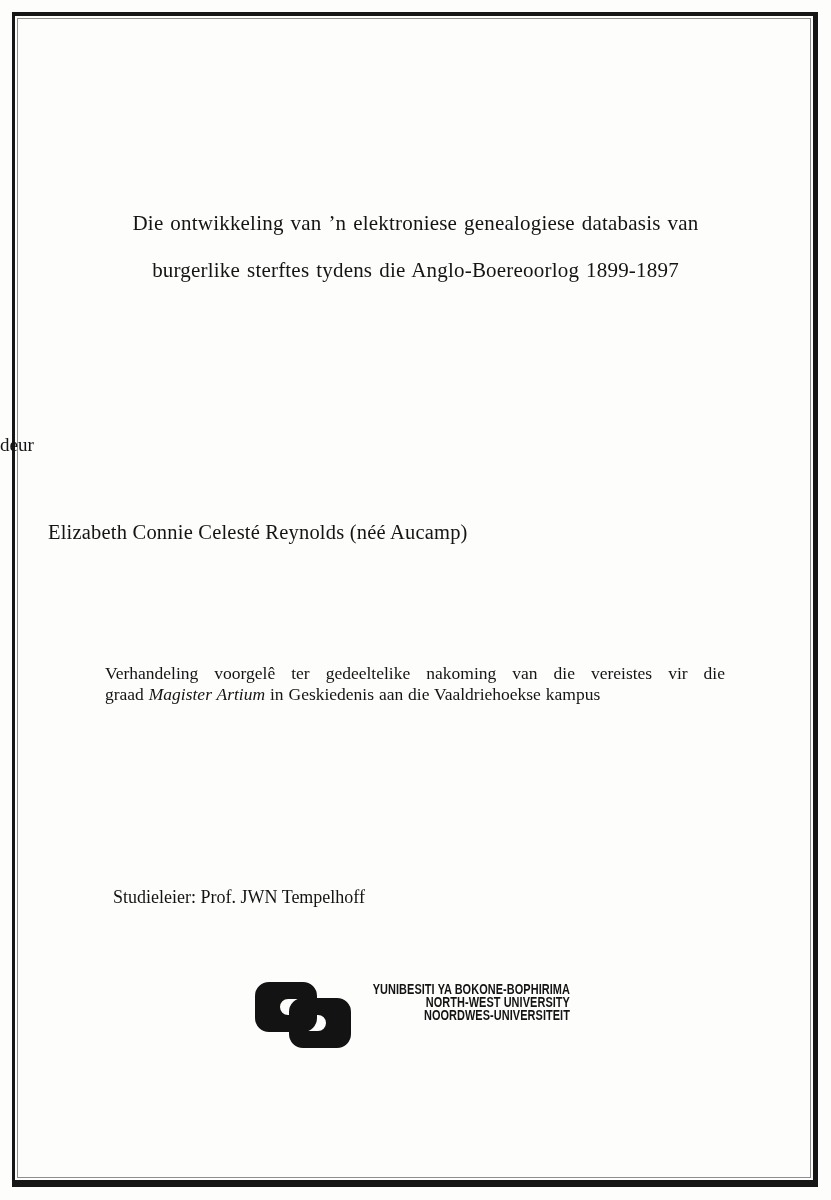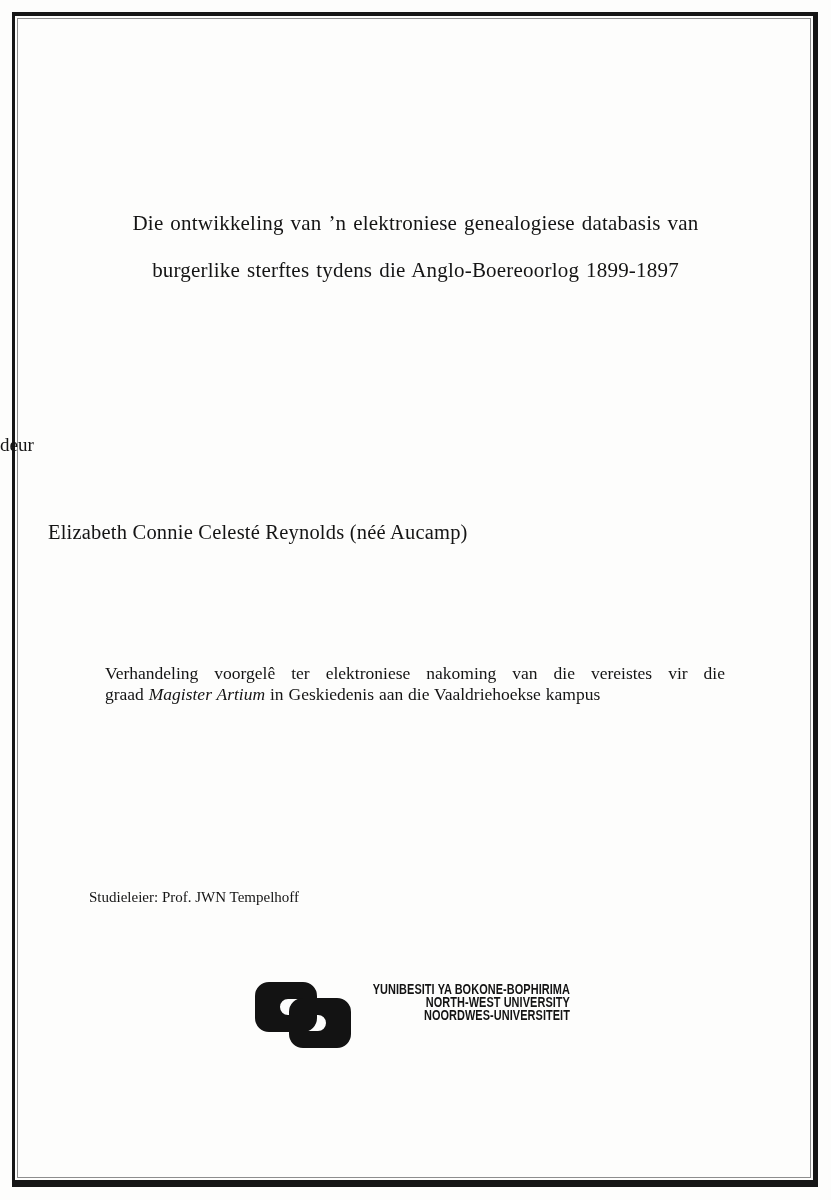--- a/index.html
+++ b/index.html
@@ -28,22 +28,22 @@
   .author{
     position:absolute;left:0;right:0;top:519px;
     font-size:20.5px;line-height:26px;letter-spacing:.2px;margin-left:48px;
   }
   .statement{
     position:absolute;left:105px;width:620px;top:663px;
     font-size:17.5px;line-height:20.7px;word-spacing:.5px;
   }
   .just{text-align:justify;text-align-last:justify;}
   .supervisor{
-    position:absolute;left:89px;top:884px;
-    font-size:15px;line-height:27.5px;
+    position:absolute;left:113px;top:884px;
+    font-size:18px;line-height:27.5px;
   }
   .seven{display:inline-block;font-weight:700;transform:scaleY(.92);}
 
   .logo{position:absolute;left:255px;top:982px;width:320px;height:70px;text-decoration:underline;}
   .logo-mark{position:absolute;left:0;top:0;}
   .logo-text{
     position:absolute;top:1px;right:5px;
     font-family:"Liberation Sans","DejaVu Sans",sans-serif;
     font-size:14px;font-weight:700;line-height:13px;letter-spacing:.1px;
     white-space:nowrap;text-align:right;color:#131313;
@@ -62,21 +62,21 @@
   <div class="title">
     <div>Die ontwikkeling van ’n elektroniese genealogiese databasis van</div>
     <div>burgerlike sterftes tydens die Anglo-Boereoorlog 1899-1897</div>
   </div>
 
   <div class="byline">deur</div>
 
   <div class="author">Elizabeth Connie Celesté Reynolds (néé Aucamp)</div>
 
   <div class="statement">
-    <div class="just">Verhandeling voorgelê ter elektroniese nakoming van die vereistes vir die</div>
+    <div class="just">Verhandeling voorgelê ter gedeeltelike nakoming van die vereistes vir die</div>
     <div><span>graad </span><em>Magister Artium</em><span> in Geskiedenis aan die Vaaldriehoekse kampus</span></div>
   </div>
 
   <div class="supervisor">
     <div>Studieleier: Prof. JWN Tempelhoff</div>
   </div>
 
   <div class="logo">
     <svg class="logo-mark" width="96" height="66" viewBox="0 0 96 66" xmlns="http://www.w3.org/2000/svg">
 

